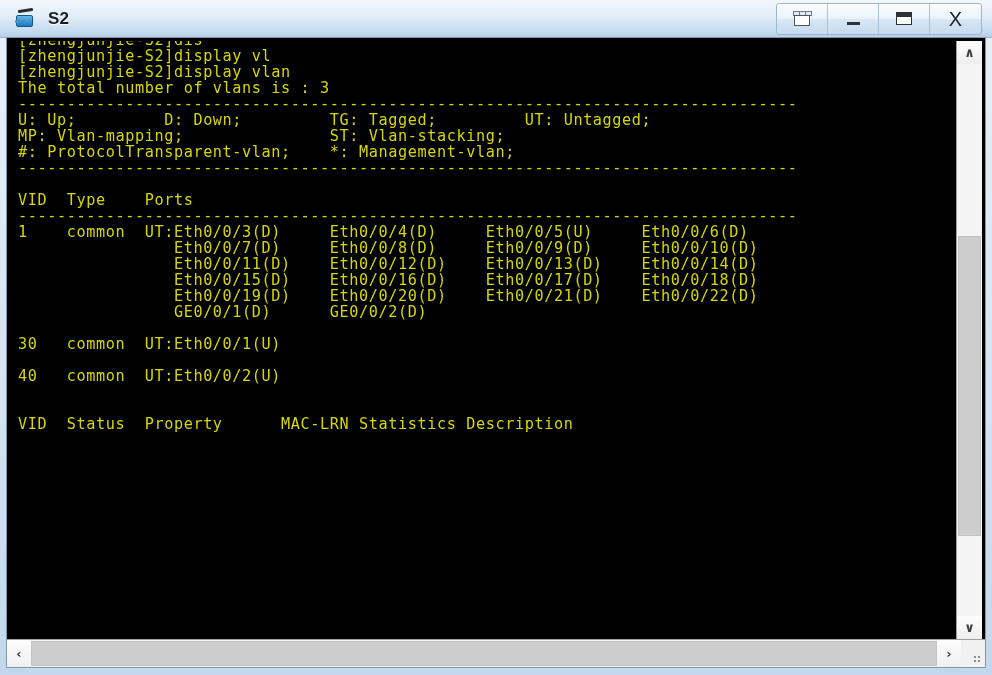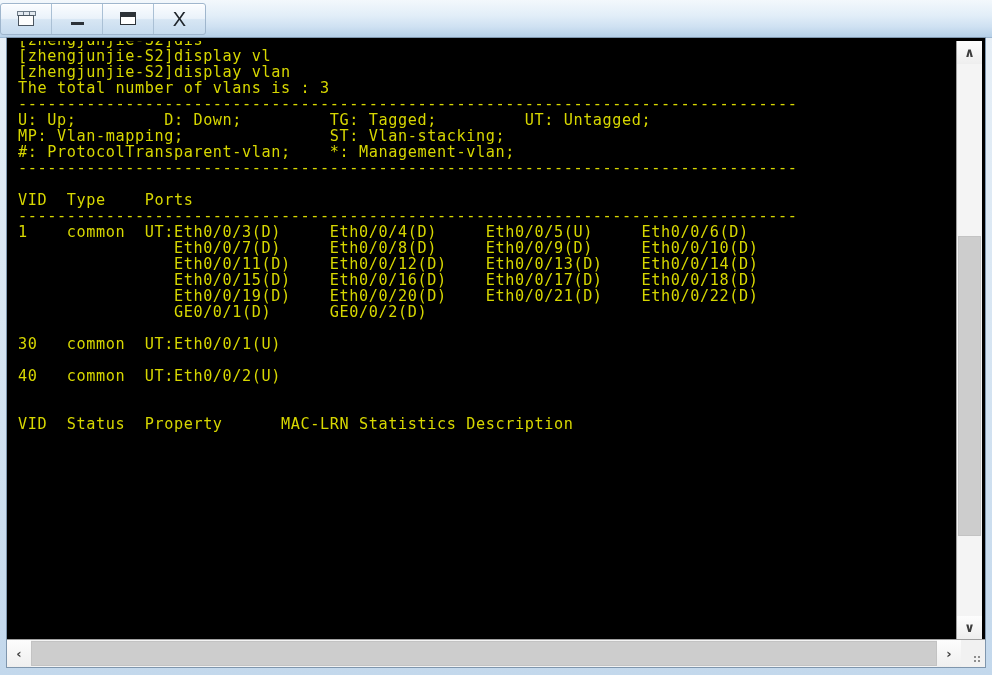--- a/index.html
+++ b/index.html
@@ -281,20 +281,28 @@
   }
   .sw-arrow-a { left: 4px; top: 2px; width: 15px; transform: rotate(-8deg); }
   .sw-arrow-b { left: 1px; top: 13px; width: 11px; background: #3d93cd; }
 </style>
 </head>
 <body>
 
 <div id="app">
 
   <div class="titlebar">
+    <div class="title-left">
+      <div class="app-icon">
+        <div class="sw-arrow-a"></div>
+        <div class="sw-body"></div>
+        <div class="sw-arrow-b"></div>
+      </div>
+      <div class="title-text">S2</div>
+    </div>
 
     <div class="win-btns">
       <div class="win-btn">
         <div class="ico-cascade">
           <div class="top-strip">
               <i></i>
               <i></i>
               <i></i>
             </div>
           <div class="panel"></div>

